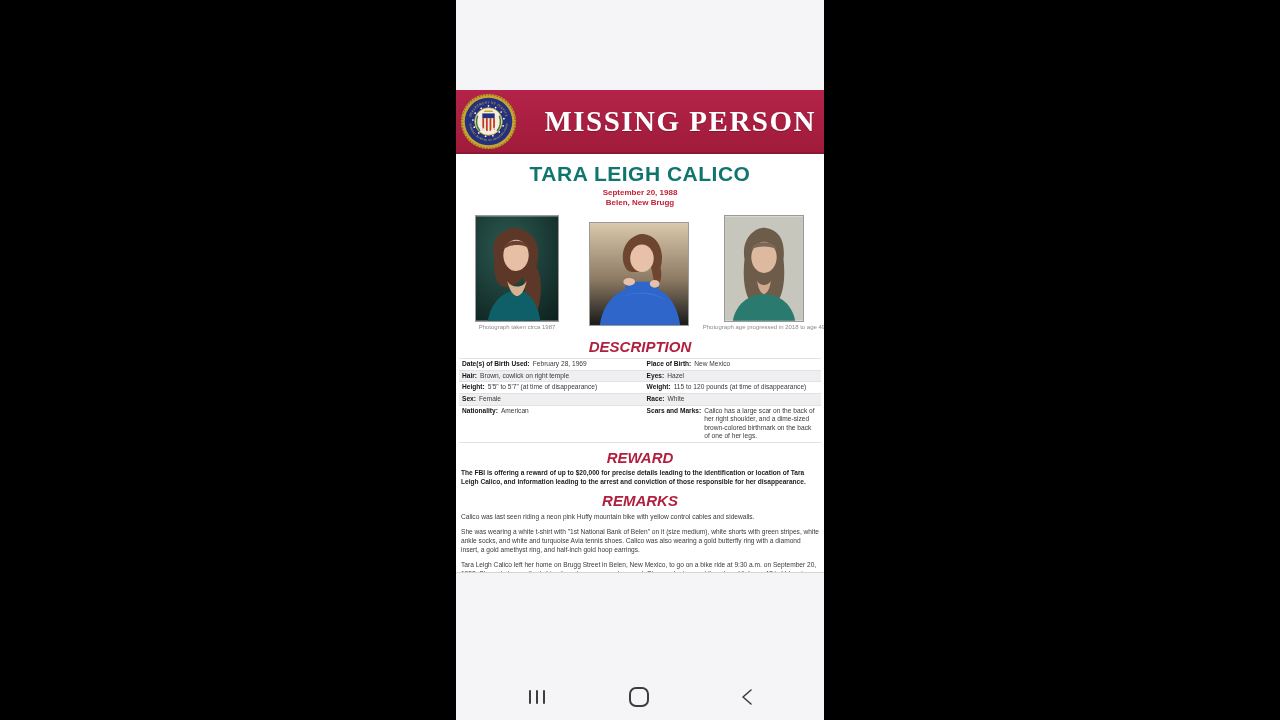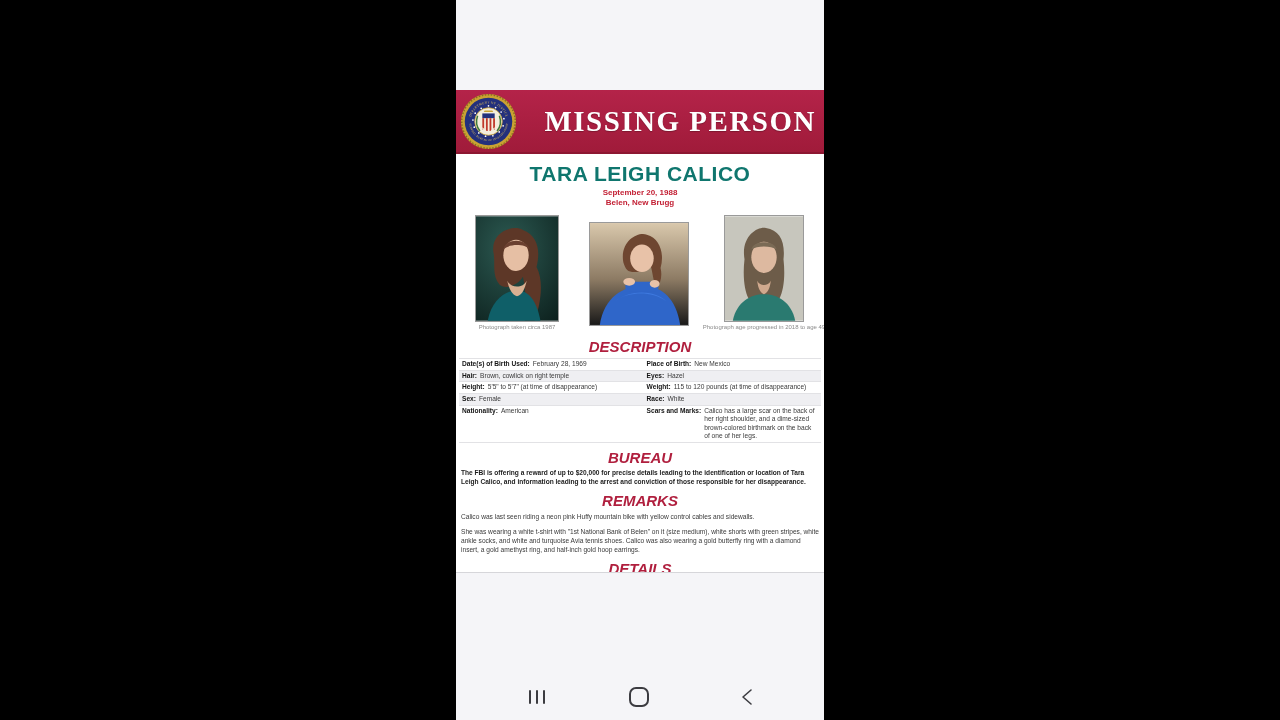--- a/index.html
+++ b/index.html
@@ -245,28 +245,27 @@
           <td>
                 <div class="cellflex">
                   <span class="lbl">Scars and Marks:</span>
                   <span class="val">Calico has a large scar on the back of her right shoulder, and a dime-sized brown-colored birthmark on the back of one of her legs.</span>
                 </div>
               </td>
         </tr>
       </tbody>
         </table>
 
-      <div class="section-h">BUREAU</div>
+      <div class="section-h">REWARD</div>
       <div class="para bold">The FBI is offering a reward of up to $20,000 for precise details leading to the identification or location of Tara Leigh Calico, and information leading to the arrest and conviction of those responsible for her disappearance.</div>
 
       <div class="section-h">REMARKS</div>
       <div class="para">Calico was last seen riding a neon pink Huffy mountain bike with yellow control cables and sidewalls.</div>
       <div class="para">She was wearing a white t-shirt with "1st National Bank of Belen" on it (size medium), white shorts with green stripes, white ankle socks, and white and turquoise Avia tennis shoes. Calico was also wearing a gold butterfly ring with a diamond insert, a gold amethyst ring, and half-inch gold hoop earrings.</div>
 
-      <div class="section-h">DETAILS</div>
       <div class="para">Tara Leigh Calico left her home on Brugg Street in Belen, New Mexico, to go on a bike ride at 9:30 a.m. on September 20, 1988. She rode her mother's bicycle as her own was damaged. She was last seen riding along Highway 47 in Valencia County at approximately 11:45 a.m. Calico biked this route daily during her routine 36-mile ride.</div>
 
     </div>
 
     <div class="navbar"></div>
     <div class="nav-recents">
         <i></i>
         <i></i>
         <i></i>
       </div>

